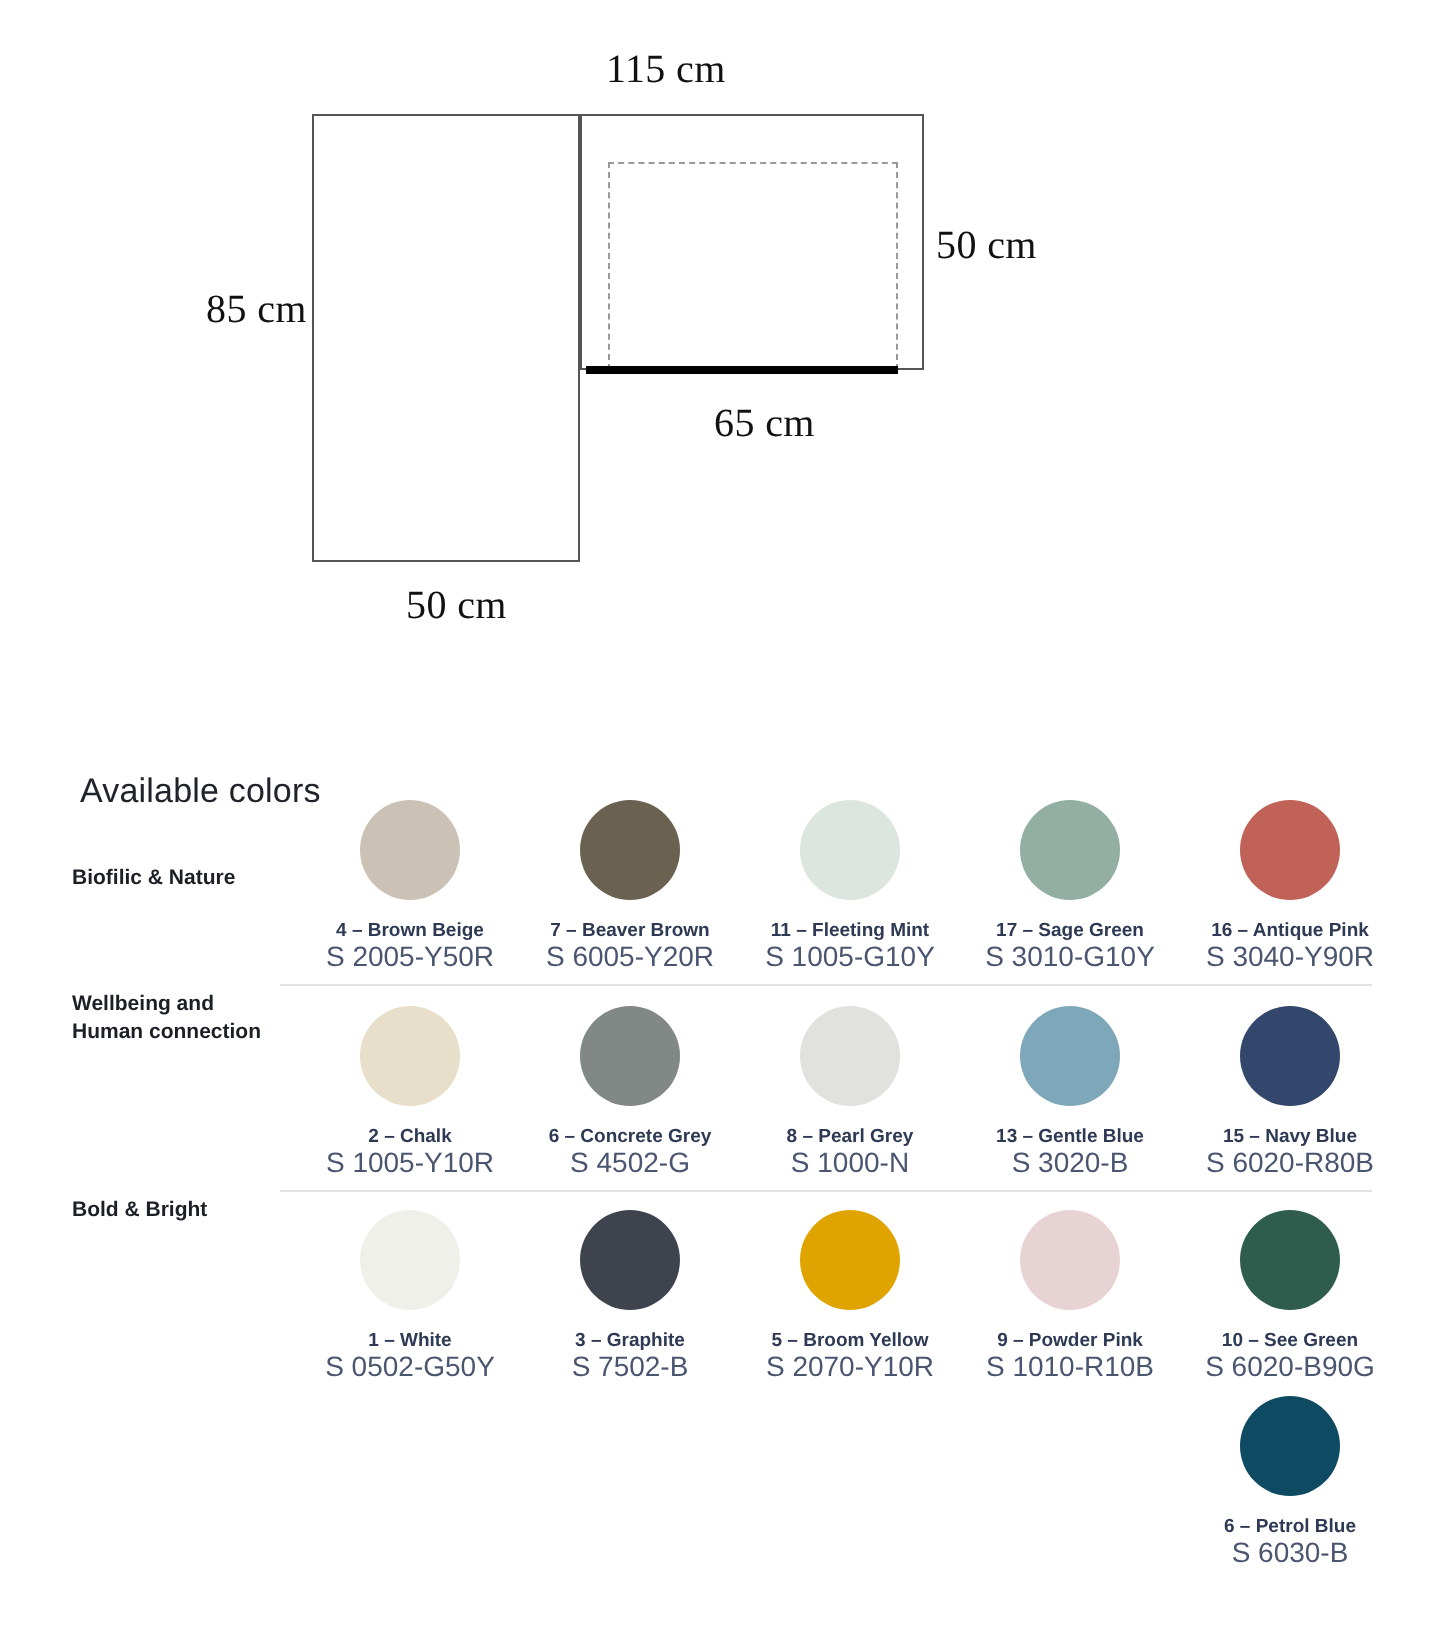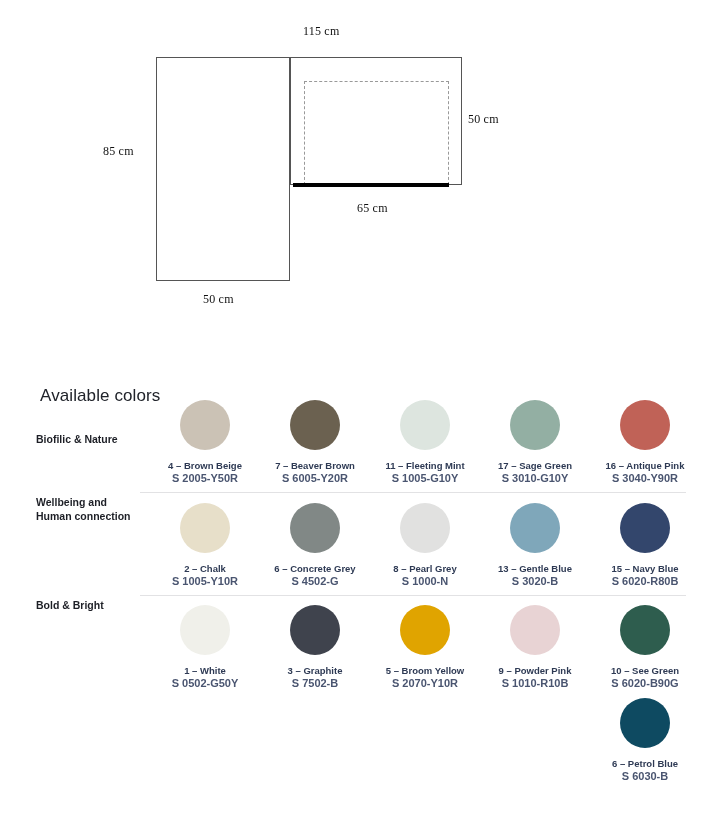--- a/index.html
+++ b/index.html
@@ -19,21 +19,21 @@
   
   #drawing-section {
     position: absolute;
     left: 0; top: 0;
     width: 720px;
     height: 360px;
   }
   .dim-label {
     position: absolute;
     font-family: "Liberation Serif", serif;
-    font-size: 12px;
+    font-size: 20px;
     color: #111111;
     white-space: nowrap;
     letter-spacing: .2px;
   }
   #dim-top       { left: 303px; top: 24px; }
   #dim-left      { left: 103px; top: 144px; }
   #dim-right     { left: 468px; top: 112px; }
   #dim-bottom-in { left: 357px; top: 201px; }
   #dim-bottom    { left: 203px; top: 292px; }
 
@@ -134,22 +134,22 @@
     margin-bottom: 9px;
   }
   .swatch-name {
     font-size: 9.5px;
     font-weight: 700;
     color: #2e3a54;
     line-height: 13px;
     white-space: nowrap;
   }
   .swatch-code {
-    font-size: 11px;
-    font-weight: 700;
+    font-size: 14px;
+    font-weight: 400;
     color: #4a5570;
     line-height: 13px;
     white-space: nowrap;
   }
 </style>
 </head>
 <body>
 
 <div id="drawing-section">
 

